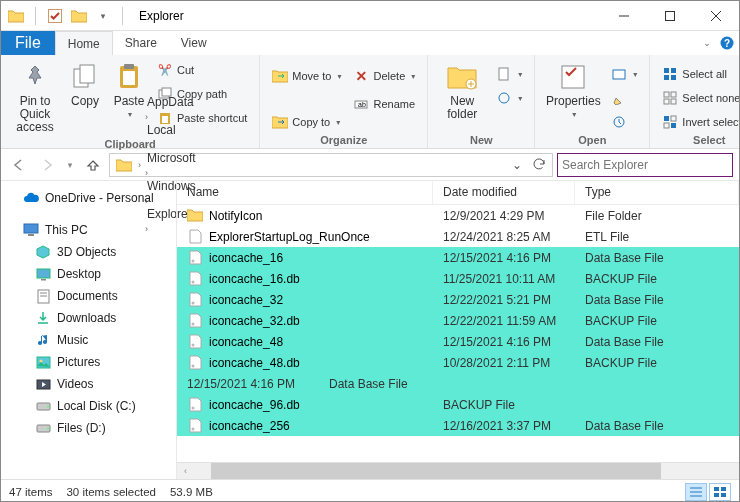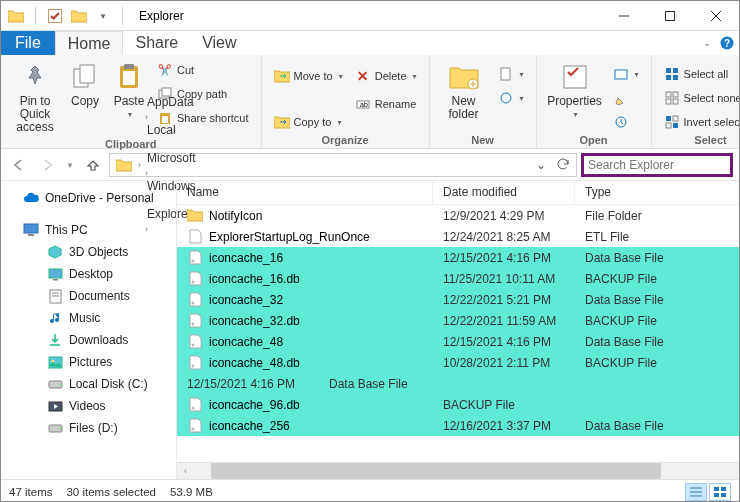--- a/index.html
+++ b/index.html
@@ -9,21 +9,21 @@
 .titlebar { height: 30px; display: flex; align-items: center; background: #fff; border-bottom: 1px solid #e0e0e0; }
 .titlebar .qat { display: flex; align-items: center; gap: 6px; padding: 0 6px; }
 .titlebar .qat-icon { width: 18px; height: 18px; display: flex; align-items: center; justify-content: center; }
 .titlebar .divider { width: 1px; height: 18px; background: #ccc; margin: 0 4px; }
 .titlebar .title { flex: 1; padding-left: 6px; font-size: 12px; }
 .titlebar .winbtn { width: 46px; height: 30px; display: flex; align-items: center; justify-content: center; }
 
 
 .menutabs { height: 24px; display: flex; align-items: stretch; background: #fff; }
 .menutabs .file-tab { background: #1979ca; color: #fff; padding: 0 14px; display: flex; align-items: center; font-size: 16px; }
-.menutabs .tab { padding: 0 12px; display: flex; align-items: center; font-size: 16px; color: #444; }
+.menutabs .tab { padding: 0 12px; display: flex; align-items: center; font-size: 12px; color: #444; }
 .menutabs .tab.active { background: #f5f6f7; border-top: 1px solid #ddd; border-left: 1px solid #ddd; border-right: 1px solid #ddd; }
 .menutabs .spacer { flex: 1; }
 .menutabs .help { width: 24px; display: flex; align-items: center; justify-content: center; color: #1979ca; }
 .menutabs .caret { width: 16px; display:flex; align-items:center; justify-content:center; color:#666; font-size:9px; }
 
 
 .ribbon { height: 94px; background: #f5f6f7; border-bottom: 1px solid #ddd; display: flex; }
 .group { border-right: 1px solid #e3e3e3; padding: 4px 8px 2px 8px; display: flex; flex-direction: column; }
 .group-body { flex: 1; display: flex; align-items: flex-start; gap: 4px; }
 .group-label { text-align: center; font-size: 11px; color: #666; padding-top: 1px; font-weight: bold; }
@@ -37,28 +37,28 @@
 
 
 .addrrow { height: 32px; display: flex; align-items: center; gap: 4px; padding: 2px 6px; border-bottom: 1px solid #e8e8e8; }
 .navbtn { width: 24px; height: 24px; display:flex; align-items:center; justify-content:center; color:#888; }
 .navbtn.enabled { color: #333; }
 .addrbar { flex: 1; height: 24px; border: 1px solid #ccc; display: flex; align-items: center; padding: 0 2px; background: #fff; }
 .crumb { padding: 0 4px; font-size: 12px; color: #333; display:flex; align-items:center; }
 .crumb-sep { color: #666; font-size: 9px; padding: 0 2px; }
 .addr-tail { display:flex; margin-left:auto; }
 .addr-tail .ab { width: 22px; height:22px; display:flex; align-items:center; justify-content:center; color:#555; }
-.searchbox { width: 152px; height: 24px; border: 3px solid #701a75; display: flex; align-items: center; padding: 0 4px; color: #888; background:#fff; }
+.searchbox { width: 176px; height: 24px; border: 1px solid #701a75; display: flex; align-items: center; padding: 0 4px; color: #888; background:#fff; }
 .searchbox input { border:none; outline:none; font-size:12px; width:100%; color:#888; }
 
 
 .body { display: flex; height: calc(502px - 30px - 24px - 94px - 32px - 24px); }
 .navpane { width: 176px; border-right: 1px solid #e8e8e8; overflow-y: auto; padding: 6px 0; }
 .navitem { display: flex; align-items: center; gap: 6px; height: 22px; padding-left: 22px; font-size: 12px; color: #222; }
-.navitem.indent { padding-left: 46px; }
+.navitem.indent { padding-left: 34px; }
 .navitem .nicon { width: 16px; height: 16px; display:flex; align-items:center; justify-content:center; }
 
 .listpane { flex: 1; display: flex; flex-direction: column; overflow: hidden; }
 .cols { display: flex; height: 24px; border-bottom: 1px solid #eee; font-size: 12px; color: #333; }
 .cols .col { padding: 4px 10px; border-right: 1px solid #f0f0f0; }
 .col-name { flex: 0 0 256px; }
 .col-date { flex: 0 0 142px; }
 .col-type { flex: 1; }
 .rows { flex: 1; overflow-y: auto; }
 .row { display: flex; height: 21px; align-items: center; font-size: 12px; }
@@ -185,21 +185,21 @@
             </span>
             <span>Copy path</span>
           </div>
         <div class="smallbtn">
             <span class="sicon">
               <svg width="14" height="14">
                 <rect x="2" y="2" width="10" height="11" fill="#d9a93a"></rect>
                 <rect x="4" y="5" width="6" height="7" fill="#fff"></rect>
               </svg>
             </span>
-            <span>Share shortcut</span>
+            <span>Paste shortcut</span>
           </div>
       </div>
     </div>
     <div class="group-label">Clipboard</div>
   </div>
 
   <div class="group">
     <div class="group-body">
       <div class="smallcol" style="gap:24px; padding-top:6px">
         <div class="smallbtn">
@@ -442,61 +442,61 @@
           <svg width="13" height="15" viewBox="0 0 13 15">
             <rect x="1" y="1" width="11" height="13" fill="#fff" stroke="#888"></rect>
             <line x1="3" y1="4" x2="10" y2="4" stroke="#888"></line>
             <line x1="3" y1="7" x2="10" y2="7" stroke="#888"></line>
           </svg>
         </span>
         <span>Documents</span>
       </div>
       <div class="navitem indent">
         <span class="nicon">
+          <svg width="14" height="14" viewBox="0 0 14 14">
+            <path d="M7 1v8M4 6l3 3 3-3M2 12h10" stroke="#2b8" fill="none" stroke-width="1.5"></path>
+          </svg>
+        </span>
+        <span>Downloads</span>
+      </div>
+      <div class="navitem indent">
+        <span class="nicon">
           <svg width="13" height="14" viewBox="0 0 13 14">
             <path d="M5 2v8a2 2 0 11-1-1.7V3l6-1v7a2 2 0 11-1-1.7" fill="#27b"></path>
           </svg>
         </span>
         <span>Music</span>
-      </div>
-      <div class="navitem indent">
-        <span class="nicon">
-          <svg width="14" height="14" viewBox="0 0 14 14">
-            <path d="M7 1v8M4 6l3 3 3-3M2 12h10" stroke="#2b8" fill="none" stroke-width="1.5"></path>
-          </svg>
-        </span>
-        <span>Downloads</span>
       </div>
       <div class="navitem indent">
         <span class="nicon">
           <svg width="15" height="13" viewBox="0 0 15 13">
             <rect x="1" y="1" width="13" height="11" fill="#5ac8d8" stroke="#2b8"></rect>
             <circle cx="5" cy="5" r="1.5" fill="#ffd86b"></circle>
             <path d="M1 10l4-4 3 3 2-2 4 4" fill="#2b8"></path>
           </svg>
         </span>
         <span>Pictures</span>
       </div>
       <div class="navitem indent">
         <span class="nicon">
+          <svg width="15" height="13" viewBox="0 0 15 13">
+            <rect x="1" y="2" width="13" height="9" fill="#4a5568" stroke="#333"></rect>
+            <path d="M6 4l4 2.5L6 9z" fill="#fff"></path>
+          </svg>
+        </span>
+        <span>Videos</span>
+      </div>
+      <div class="navitem indent">
+        <span class="nicon">
           <svg width="15" height="12" viewBox="0 0 15 12">
             <rect x="1" y="3" width="13" height="7" rx="1" fill="#ccc" stroke="#888"></rect>
             <circle cx="12" cy="6.5" r="1" fill="#5f5"></circle>
           </svg>
         </span>
         <span>Local Disk (C:)</span>
-      </div>
-      <div class="navitem indent">
-        <span class="nicon">
-          <svg width="15" height="13" viewBox="0 0 15 13">
-            <rect x="1" y="2" width="13" height="9" fill="#4a5568" stroke="#333"></rect>
-            <path d="M6 4l4 2.5L6 9z" fill="#fff"></path>
-          </svg>
-        </span>
-        <span>Videos</span>
       </div>
       <div class="navitem indent">
         <span class="nicon">
           <svg width="15" height="12" viewBox="0 0 15 12">
             <rect x="1" y="3" width="13" height="7" rx="1" fill="#ccc" stroke="#888"></rect>
             <circle cx="12" cy="6.5" r="1" fill="#5f5"></circle>
           </svg>
         </span>
         <span>Files (D:)</span>
       </div>

